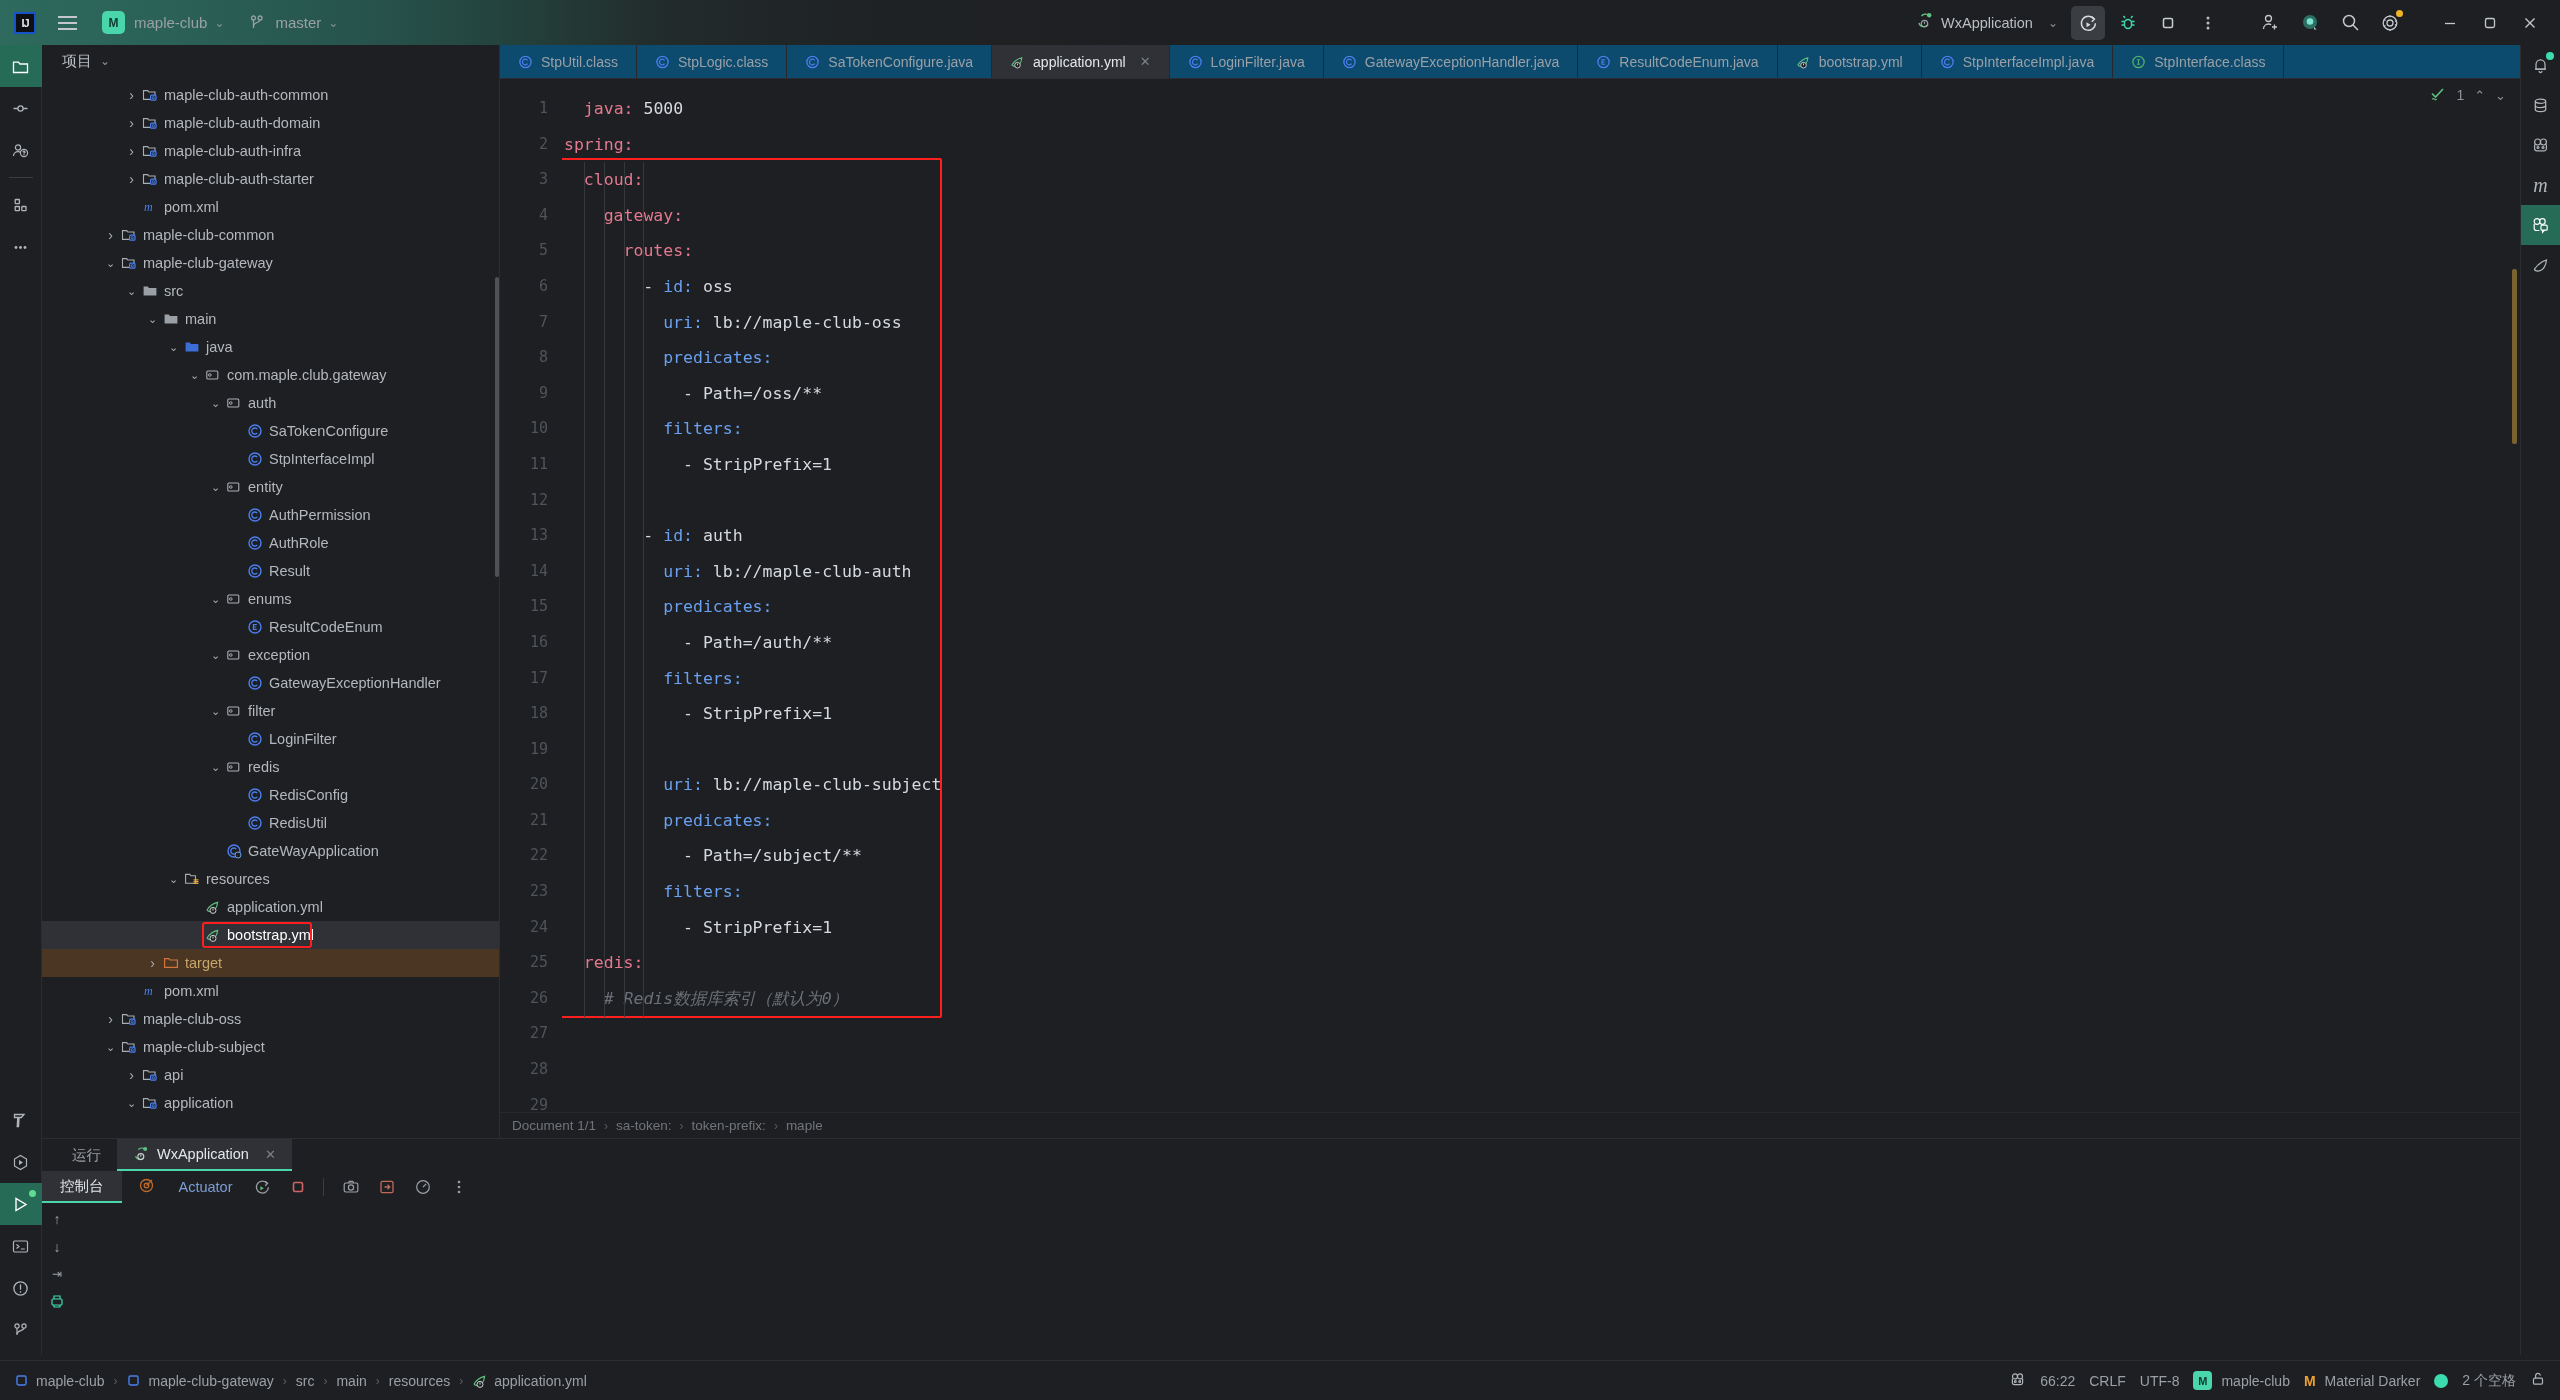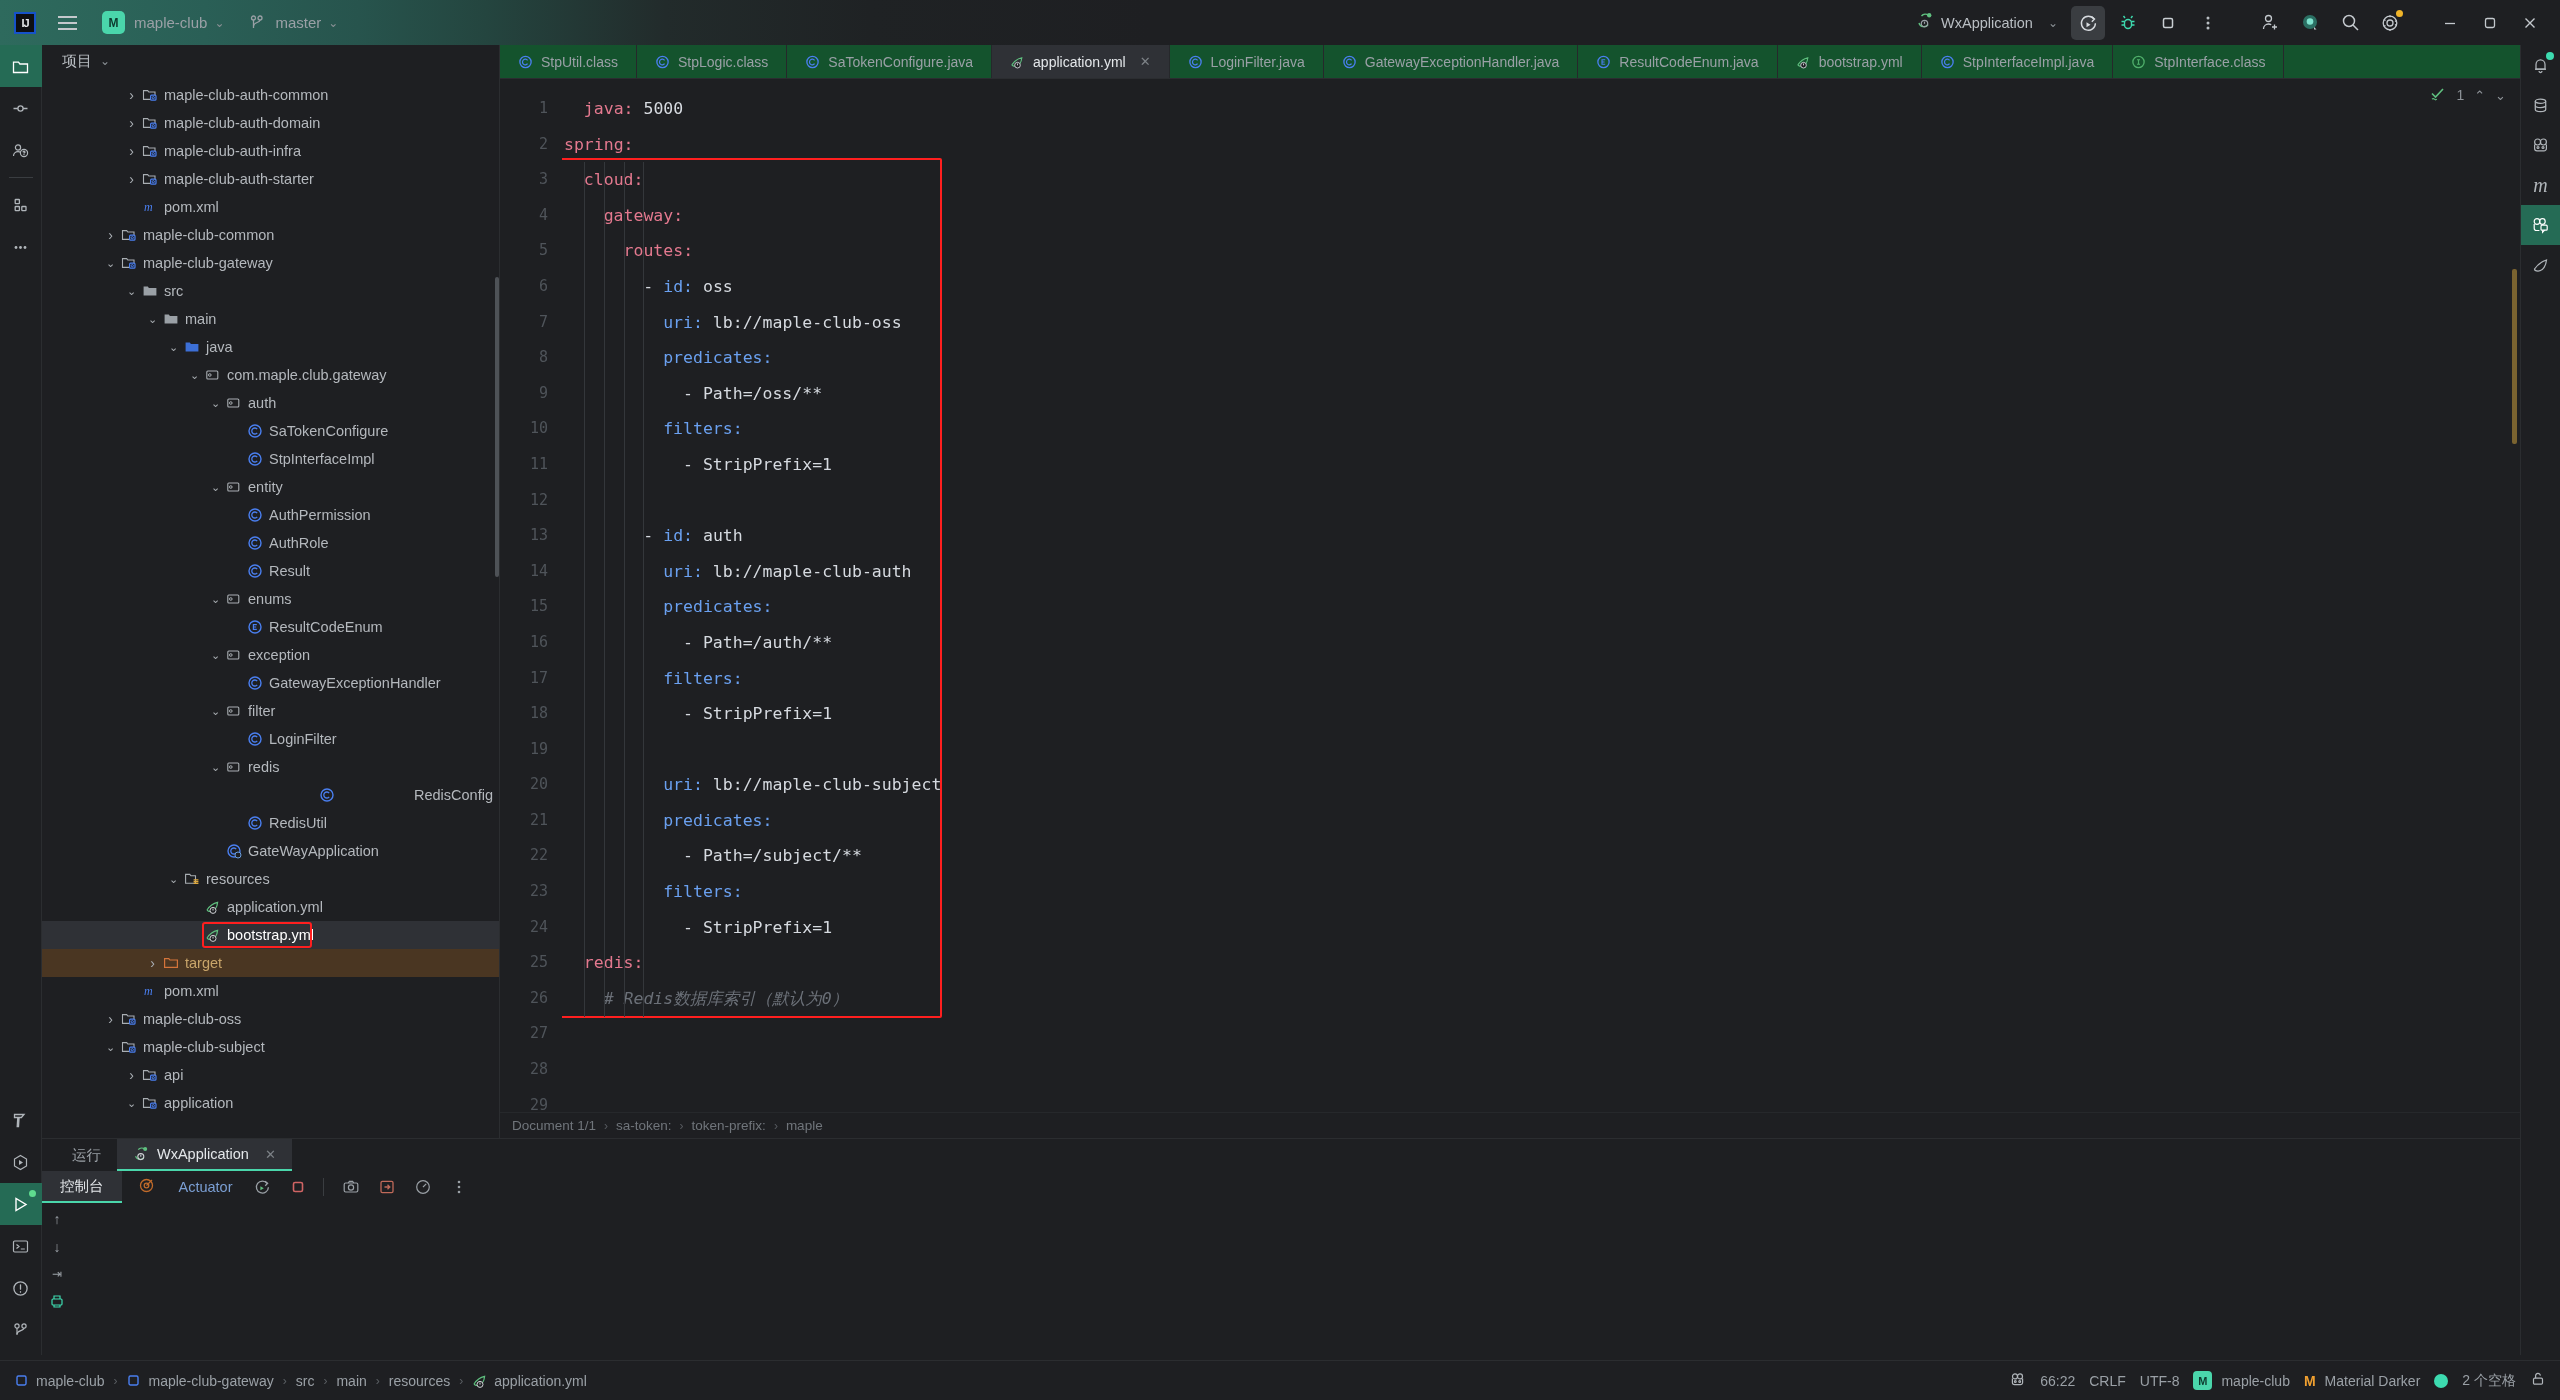--- a/index.html
+++ b/index.html
@@ -99,21 +99,21 @@
   .scroll-thumb {
     position:absolute; width:4px; background:#4e5257; border-radius:2px; right:0;
   }
 
   
   #editor-area {
     position:absolute; left:500px; top:45px; right:40px; height:1093px;
     background:#1e1f22; display:flex; flex-direction:column;
   }
   #tabbar {
-    height:34px; background:#14532d; display:flex; align-items:stretch;
+    height:34px; background:#0c4a6e; display:flex; align-items:stretch;
     border-bottom:1px solid #2b2d30; overflow:hidden;
   }
   .etab {
     display:flex;align-items:center;gap:8px;padding:0 18px;
     font-size:14px;color:#9aa0a6; border-right:1px solid #26282b;
     white-space:nowrap;
   }
   .etab.active { background:#2f3136; color:#e4e7ea; }
   .etab .tclose { margin-left:6px; color:#7d8287; font-size:13px; }
   .etab .ticon { width:15px;height:15px;display:flex;align-items:center;justify-content:center;flex:0 0 auto;}
@@ -693,21 +693,21 @@
           <div class="tnode" style="padding-left: 167px;">
             <span class="arrow" style="font-size: 11px;">⌄</span>
             <span class="ico">
               <svg width="16" height="16" viewBox="0 0 16 16">
                 <rect x="1.8" y="4" width="11" height="8" rx="1" fill="none" stroke="#a9aeb3" stroke-width="1.1"></rect>
                 <circle cx="4.8" cy="8" r="1.3" fill="none" stroke="#a9aeb3" stroke-width="1"></circle>
               </svg>
             </span>
             <span class="lbl">redis</span>
           </div>
-          <div class="tnode" style="padding-left: 188px; justify-content: space-between;">
+          <div class="tnode" style="padding-left: 188px;">
             <span class="arrow empty" style="font-size: 14px;"></span>
             <span class="ico">
               <svg width="16" height="16" viewBox="0 0 16 16">
                 <circle cx="8" cy="8" r="6" fill="none" stroke="#4a7ff0" stroke-width="1.4"></circle>
                 <path d="M10.2 6.2A3 3 0 1 0 10.2 9.8" fill="none" stroke="#4a7ff0" stroke-width="1.3"></path>
               </svg>
             </span>
             <span class="lbl">RedisConfig</span>
           </div>
           <div class="tnode" style="padding-left: 188px;">

